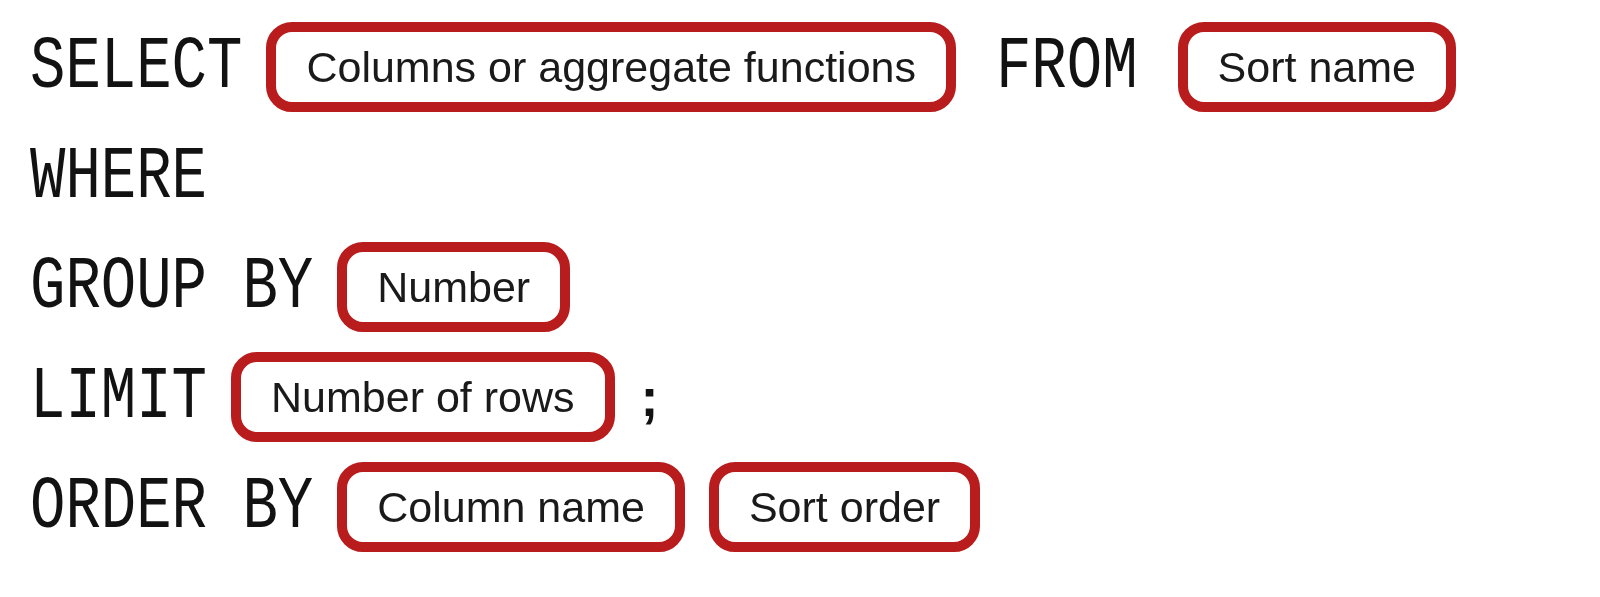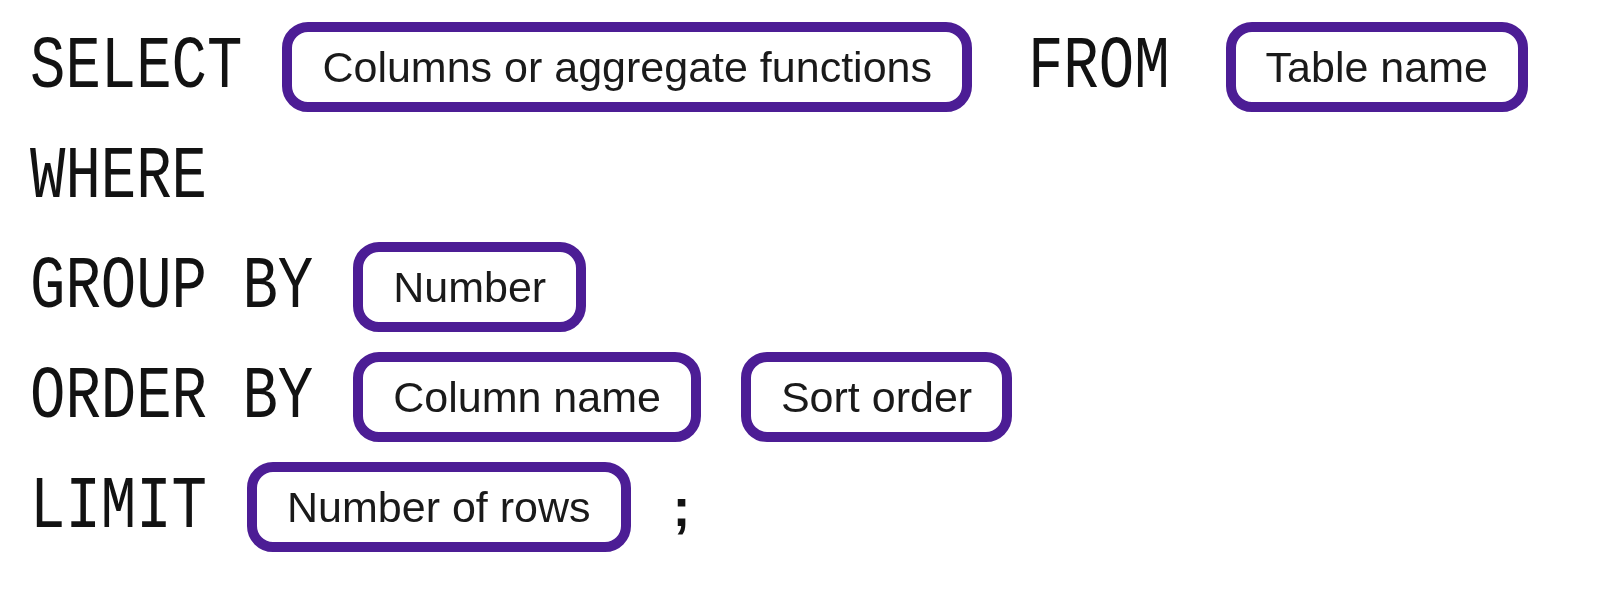--- a/index.html
+++ b/index.html
@@ -14,21 +14,21 @@
     font-family: "Liberation Sans", sans-serif;
   }
   .diagram {
     padding: 22px 0 0 30px;
   }
   .row {
     display: flex;
     align-items: center;
     height: 90px;
     margin-bottom: 20px;
-    column-gap: 40px;
+    column-gap: 24px;
     white-space: nowrap;
   }
   .kw {
     font-family: "Liberation Mono", monospace;
     font-size: 59px;
     font-weight: 400;
     color: #121212;
     display: inline-block;
     transform: scaleY(1.26);
     transform-origin: center;
@@ -38,21 +38,21 @@
   .kw-from {
     margin: 0 16px;
   }
   .pill {
     display: inline-flex;
     align-items: center;
     justify-content: center;
     height: 70px;
     padding: 0 30px;
     background: #ffffff;
-    border: 10px solid #4c1d95;
+    border: 10px solid #b91c1c;
     border-radius: 26px;
     box-sizing: content-box;
   }
   .pill-label {
     font-family: "Liberation Sans", sans-serif;
     font-size: 43px;
     color: #1a1a1a;
     line-height: 1;
   }
   .punct {
@@ -70,46 +70,46 @@
 
 <div class="diagram">
 
   <div class="row">
     <span class="kw">SELECT</span>
     <span class="pill">
       <span class="pill-label">Columns or aggregate functions</span>
     </span>
     <span class="kw kw-from">FROM</span>
     <span class="pill">
-      <span class="pill-label">Table name</span>
+      <span class="pill-label">Sort name</span>
     </span>
   </div>
 
   <div class="row">
     <span class="kw">WHERE</span>
   </div>
 
   <div class="row">
     <span class="kw">GROUP BY</span>
     <span class="pill">
       <span class="pill-label">Number</span>
     </span>
   </div>
 
   <div class="row">
+    <span class="kw">LIMIT</span>
+    <span class="pill">
+      <span class="pill-label">Number of rows</span>
+    </span>
+    <span class="punct">;</span>
+  </div>
+
+  <div class="row">
     <span class="kw">ORDER BY</span>
     <span class="pill">
       <span class="pill-label">Column name</span>
     </span>
     <span class="pill">
       <span class="pill-label">Sort order</span>
     </span>
   </div>
 
-  <div class="row">
-    <span class="kw">LIMIT</span>
-    <span class="pill">
-      <span class="pill-label">Number of rows</span>
-    </span>
-    <span class="punct">;</span>
-  </div>
-
 </div>
 
 </body></html>

